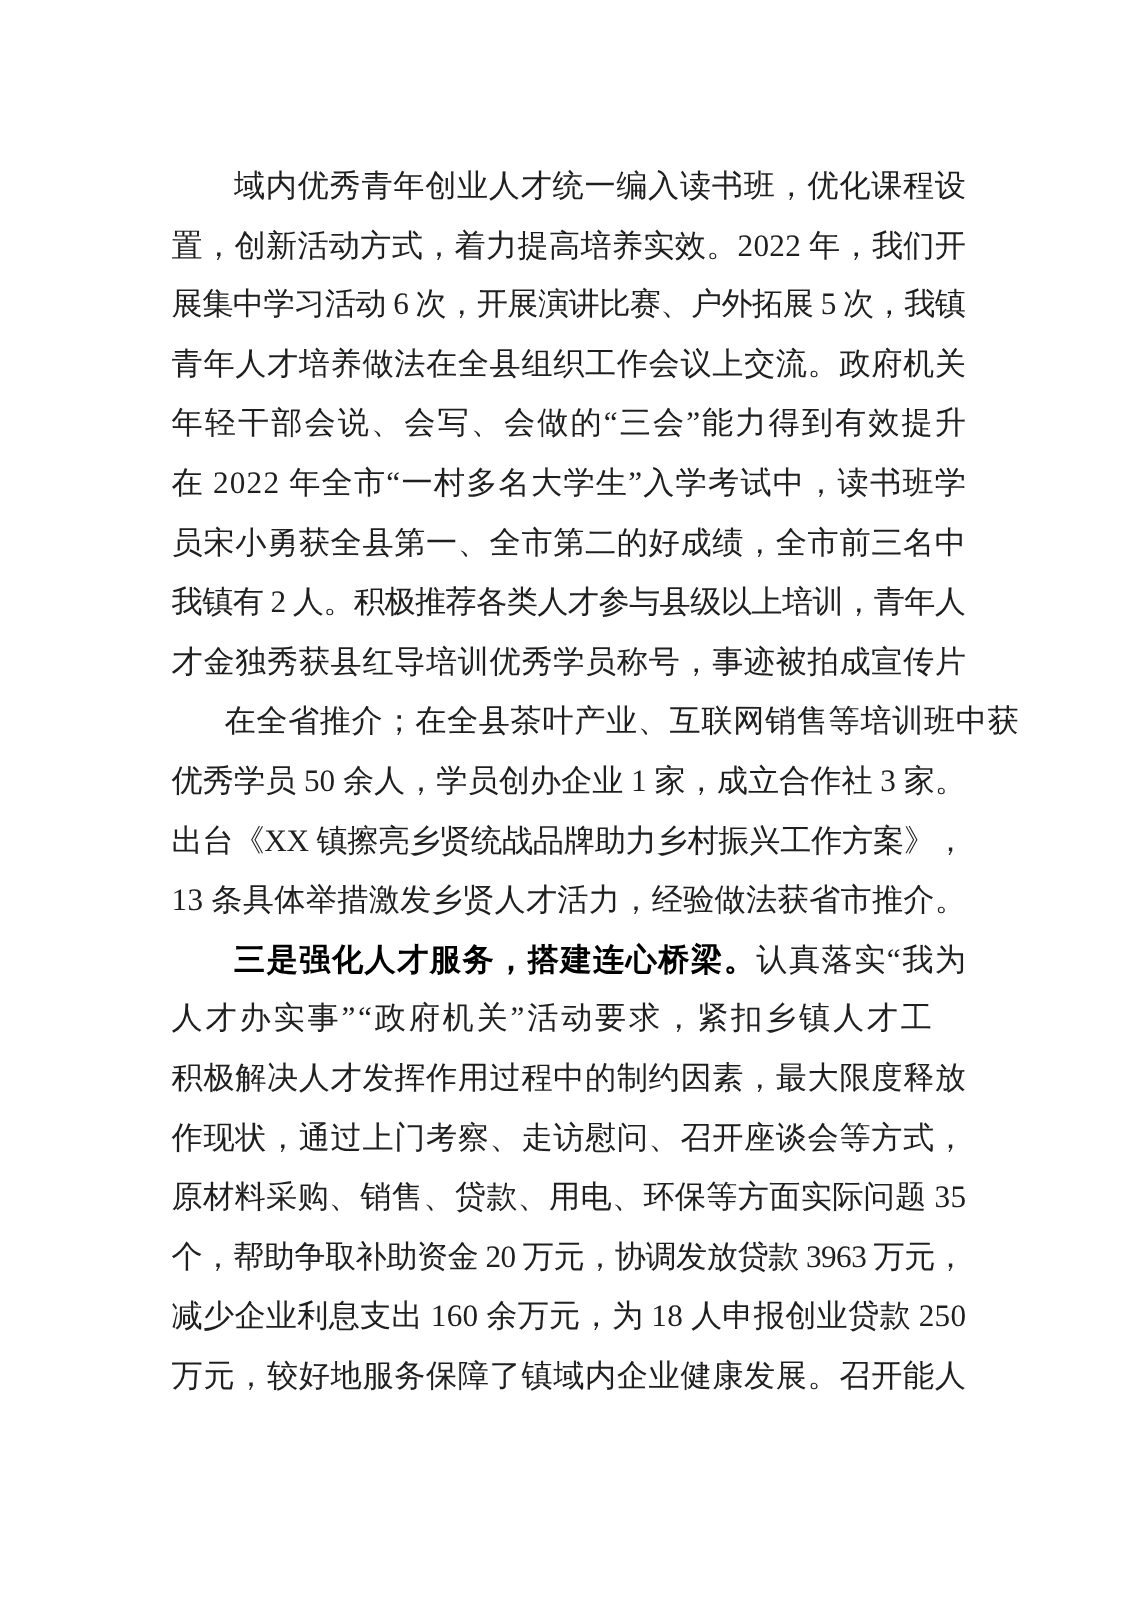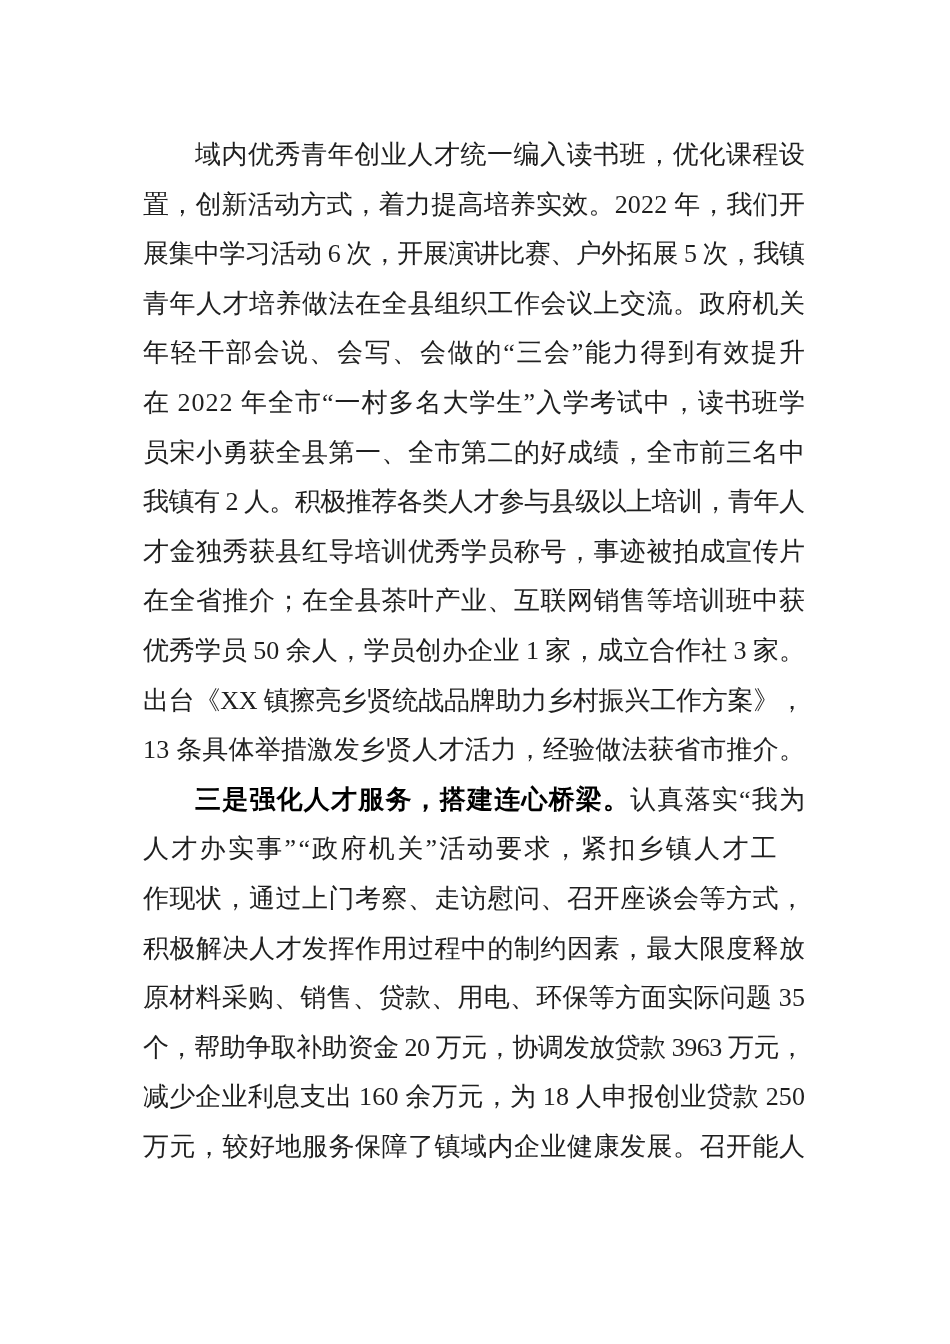--- a/index.html
+++ b/index.html
@@ -52,29 +52,29 @@
       <div class="paragraph">
         <div class="line indent" style="letter-spacing: 0.545455px;"><span class="seg">域内优秀青年创业人才统一编入读书班，优化课程设</span></div>
         <div class="line" style="letter-spacing: 0.203704px;"><span class="seg">置，创新活动方式，着力提高培养实效。2022 年，我们开</span></div>
         <div class="line" style="letter-spacing: -0.482759px;"><span class="seg">展集中学习活动 6 次，开展演讲比赛、户外拓展 5 次，我镇</span></div>
         <div class="line" style="letter-spacing: 0.5px; text-align: center;"><span class="seg">青年人才培养做法在全县组织工作会议上交流。政府机关</span></div>
         <div class="line" style="letter-spacing: 1.70443px;"><span class="seg">年轻干部会说、会写、会做的“三会”能力得到有效提升</span></div>
         <div class="line" style="letter-spacing: 0.996652px;"><span class="seg">在 2022 年全市“一村多名大学生”入学考试中，读书班学</span></div>
         <div class="line" style="letter-spacing: 0.5px;"><span class="seg">员宋小勇获全县第一、全市第二的好成绩，全市前三名中</span></div>
         <div class="line" style="letter-spacing: -0.518519px;"><span class="seg">我镇有 2 人。积极推荐各类人才参与县级以上培训，青年人</span></div>
         <div class="line" style="letter-spacing: 0.5px;"><span class="seg">才金独秀获县红导培训优秀学员称号，事迹被拍成宣传片</span></div>
-        <div class="line" style="letter-spacing: 0.5px;"><span class="seg">在全省推介；在全县茶叶产业、互联网销售等培训班中获</span></div>
+        <div class="line" style="letter-spacing: 0.5px; margin-left: 44px;"><span class="seg">在全省推介；在全县茶叶产业、互联网销售等培训班中获</span></div>
         <div class="line" style="letter-spacing: -0.0322581px;"><span class="seg">优秀学员 50 余人，学员创办企业 1 家，成立合作社 3 家。</span></div>
         <div class="line" style="letter-spacing: -0.233173px;"><span class="seg">出台《XX 镇擦亮乡贤统战品牌助力乡村振兴工作方案》，</span></div>
         <div class="line" style="letter-spacing: 0.211538px;"><span class="seg">13 条具体举措激发乡贤人才活力，经验做法获省市推介。</span></div>
       </div>
       <div class="paragraph">
         <div class="line indent" style="letter-spacing: 1.20241px;"><span class="seg-bold">三是强化人才服务，搭建连心桥梁。</span><span class="seg">认真落实“我为</span></div>
         <div class="line" style="letter-spacing: 2.30729px;"><span class="seg">人才办实事”“政府机关”活动要求，紧扣乡镇人才工</span></div>
+        <div class="line" style="letter-spacing: 0.5px;"><span class="seg">积极解决人才发挥作用过程中的制约因素，最大限度释放</span></div>
         <div class="line" style="letter-spacing: 0.5px;"><span class="seg">作现状，通过上门考察、走访慰问、召开座谈会等方式，</span></div>
-        <div class="line" style="letter-spacing: 0.5px;"><span class="seg">积极解决人才发挥作用过程中的制约因素，最大限度释放</span></div>
         <div class="line" style="letter-spacing: 0.211538px;"><span class="seg">原材料采购、销售、贷款、用电、环保等方面实际问题 35</span></div>
         <div class="line" style="letter-spacing: -0.451613px;"><span class="seg">个，帮助争取补助资金 20 万元，协调发放贷款 3963 万元，</span></div>
         <div class="line" style="letter-spacing: 0.171875px;"><span class="seg">减少企业利息支出 160 余万元，为 18 人申报创业贷款 250</span></div>
         <div class="line" style="letter-spacing: 0.5px;"><span class="seg">万元，较好地服务保障了镇域内企业健康发展。召开能人</span></div>
       </div>
     </div>
 </div>
 
 </body></html>

